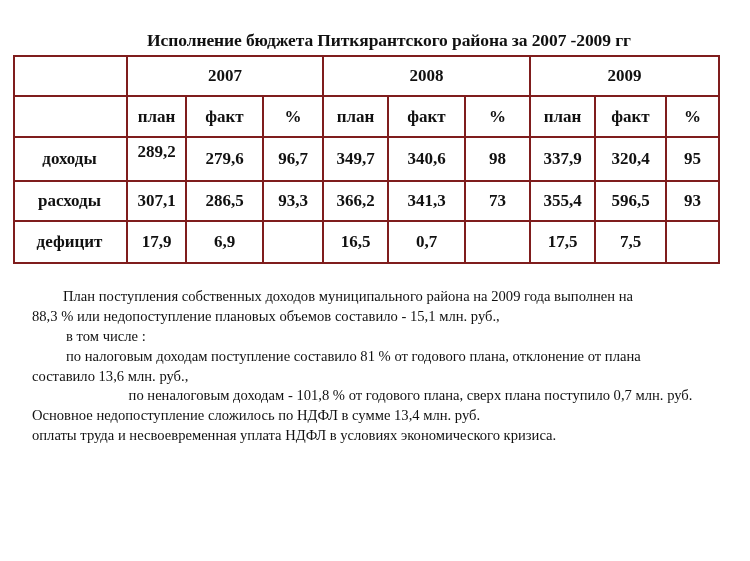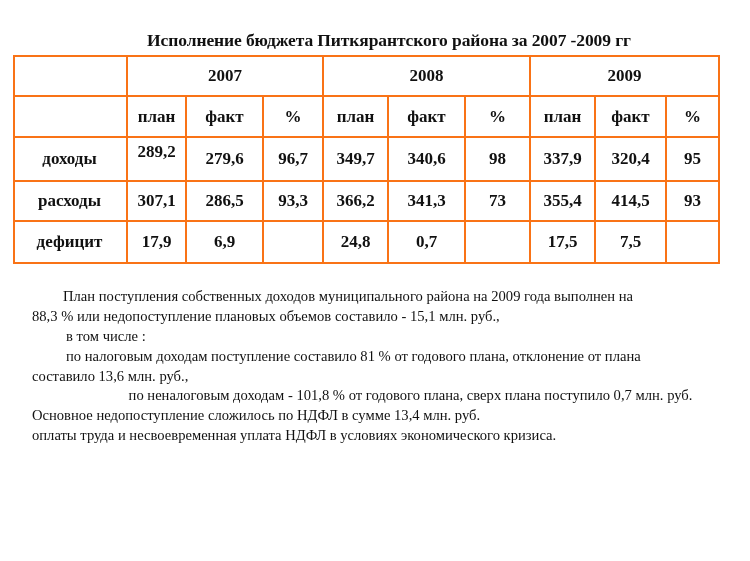--- a/index.html
+++ b/index.html
@@ -31,21 +31,21 @@
   table.budget {
     position: absolute;
     left: 13px;
     top: 55px;
     border-collapse: collapse;
     table-layout: fixed;
     font-weight: bold;
     font-size: 17px;
   }
   table.budget td {
-    border: 2px solid #f97316;
+    border: 2px solid #7f1d1d;
     padding: 0;
     text-align: center;
     vertical-align: middle;
   }
   tr.r-year td { height: 38px; }
   tr.r-sub td { height: 39px; }
   tr.r-data td { height: 38px; }
   tr.r-last td { height: 40px; }
   td.lab {
     text-align: left;
@@ -118,29 +118,29 @@
   </tr>
   <tr class="r-data">
     <td class="lab">расходы</td>
     <td>307,1</td>
     <td>286,5</td>
     <td>93,3</td>
     <td>366,2</td>
     <td>341,3</td>
     <td>73</td>
     <td>355,4</td>
-    <td>414,5</td>
+    <td>596,5</td>
     <td>93</td>
   </tr>
   <tr class="r-last">
     <td class="lab">дефицит</td>
     <td>17,9</td>
     <td>6,9</td>
     <td></td>
-    <td>24,8</td>
+    <td>16,5</td>
     <td>0,7</td>
     <td></td>
     <td>17,5</td>
     <td>7,5</td>
     <td></td>
   </tr>
 </tbody>
   </table>
 
 <div class="text-block">

